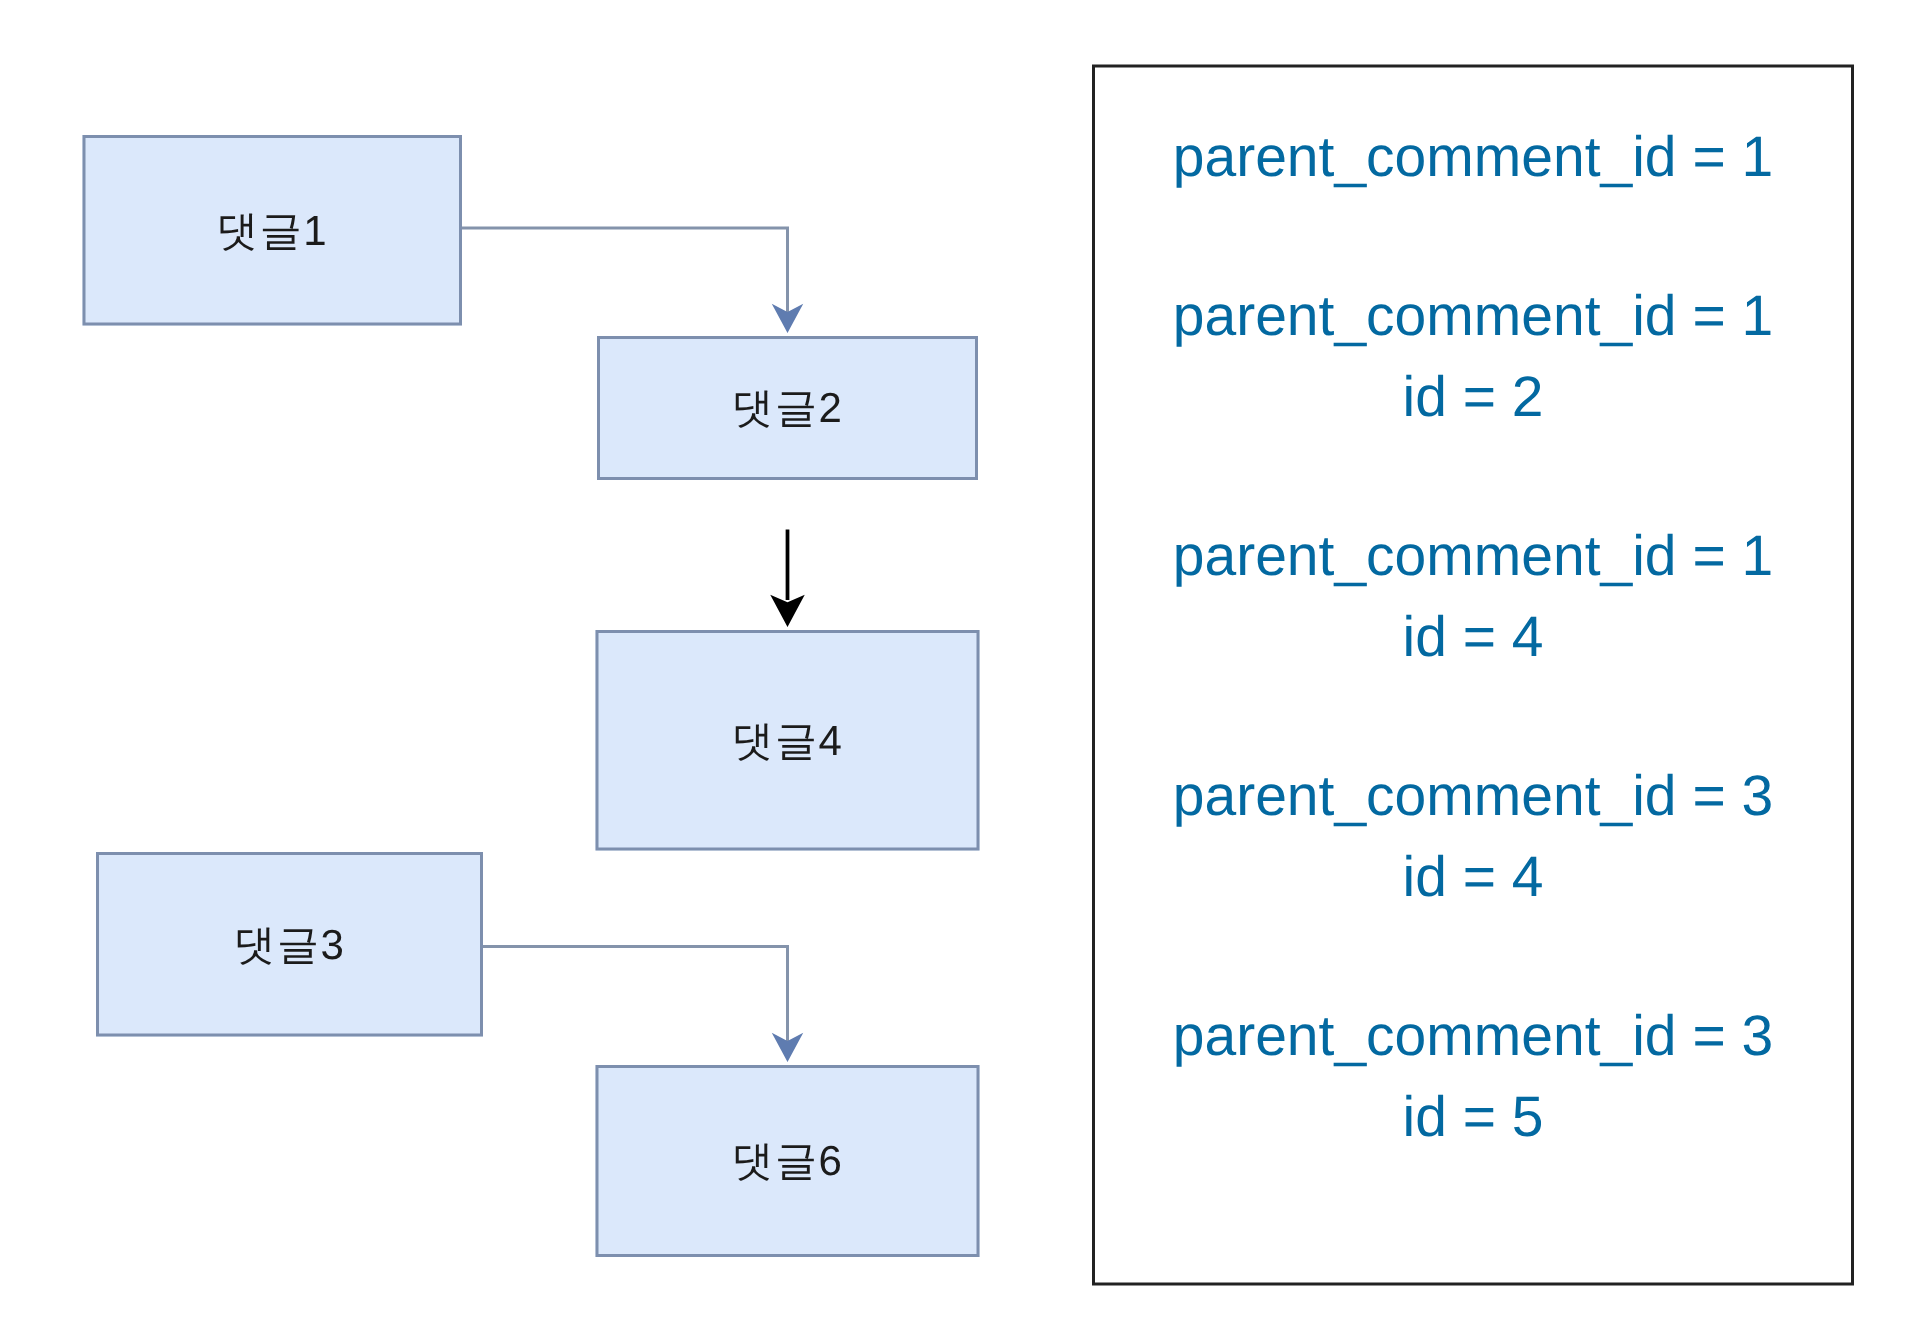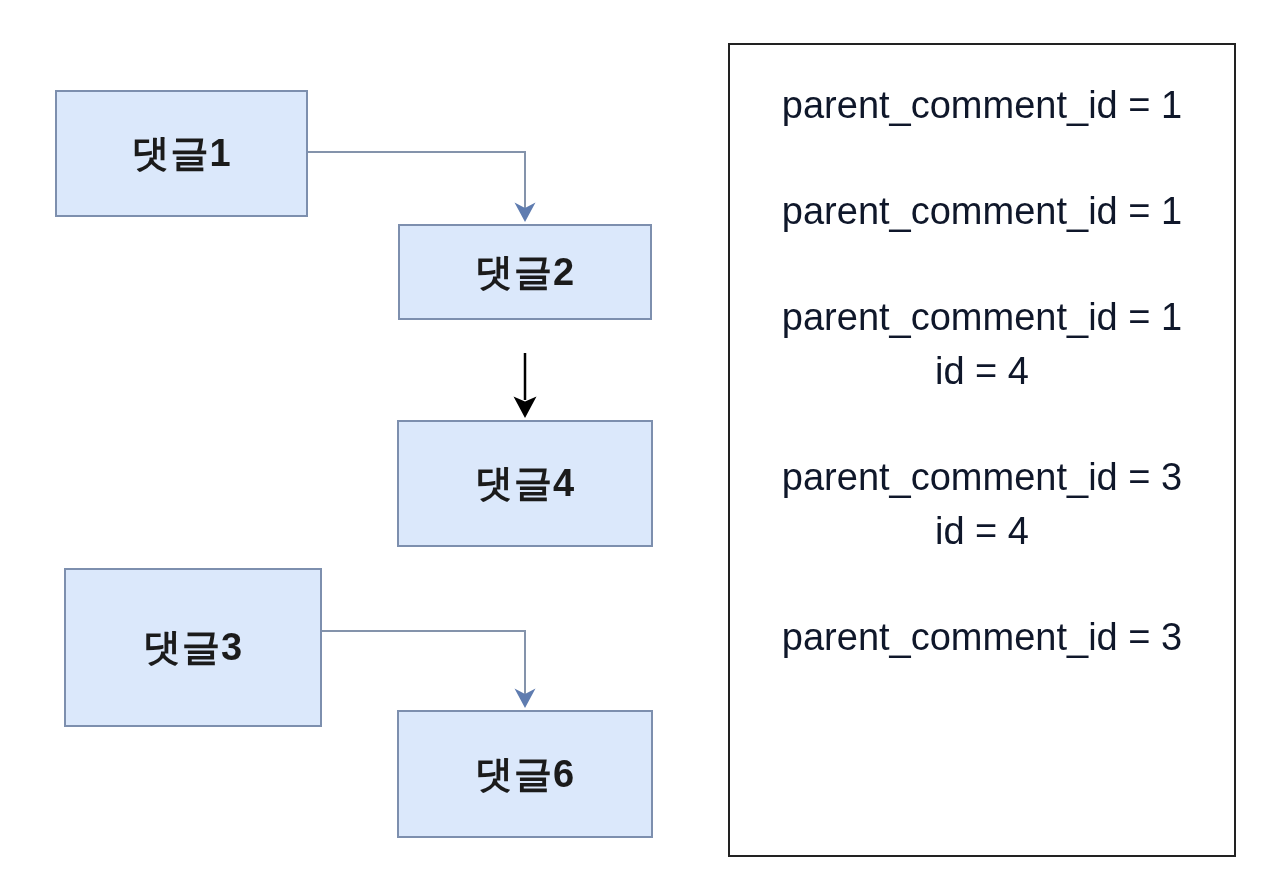--- a/index.html
+++ b/index.html
@@ -26,29 +26,29 @@
   .node {
     position: absolute;
     box-sizing: border-box;
     background: #dbe8fb;
     border: 2px solid #7d8fae;
     display: flex;
     align-items: center;
     justify-content: center;
   }
   .node-label {
-    font-size: 38px;
-    font-weight: 700;
+    font-size: 28px;
+    font-weight: 400;
     color: #1b1b1b;
     letter-spacing: 1px;
   }
   .node-comment1 { left: 55px;  top: 90px;  width: 253px; height: 127px; }
   .node-comment2 { left: 398px; top: 224px; width: 254px; height: 96px; }
-  .node-comment4 { left: 397px; top: 420px; width: 256px; height: 127px; }
-  .node-comment3 { left: 64px;  top: 568px; width: 258px; height: 159px; }
+  .node-comment4 { left: 397px; top: 420px; width: 256px; height: 147px; }
+  .node-comment3 { left: 64px;  top: 568px; width: 258px; height: 123px; }
   .node-comment6 { left: 397px; top: 710px; width: 256px; height: 128px; }
   .panel {
     position: absolute;
     box-sizing: border-box;
     left: 728px;
     top: 43px;
     width: 508px;
     height: 814px;
     border: 2px solid #222222;
     background: #ffffff;
@@ -57,21 +57,21 @@
   }
   .entry {
     margin-bottom: 52px;
   }
   .entry:last-child {
     margin-bottom: 0;
   }
   .entry-line {
     font-size: 38px;
     line-height: 54px;
-    color: #0f172a;
+    color: #0369a1;
     white-space: nowrap;
   }
 </style>
 </head>
 <body>
 
 <div class="canvas">
 
   <svg class="edges-layer" viewBox="0 0 1282 890" xmlns="http://www.w3.org/2000/svg">
 
@@ -104,27 +104,29 @@
   <div class="node node-comment6">
     <span class="node-label">댓글6</span>
   </div>
 
   <div class="panel">
     <div class="entry">
       <div class="entry-line">parent_comment_id = 1</div>
     </div>
     <div class="entry">
       <div class="entry-line">parent_comment_id = 1</div>
+      <div class="entry-line">id = 2</div>
     </div>
     <div class="entry">
       <div class="entry-line">parent_comment_id = 1</div>
       <div class="entry-line">id = 4</div>
     </div>
     <div class="entry">
       <div class="entry-line">parent_comment_id = 3</div>
       <div class="entry-line">id = 4</div>
     </div>
     <div class="entry">
       <div class="entry-line">parent_comment_id = 3</div>
+      <div class="entry-line">id = 5</div>
     </div>
   </div>
 
 </div>
 
 </body></html>

